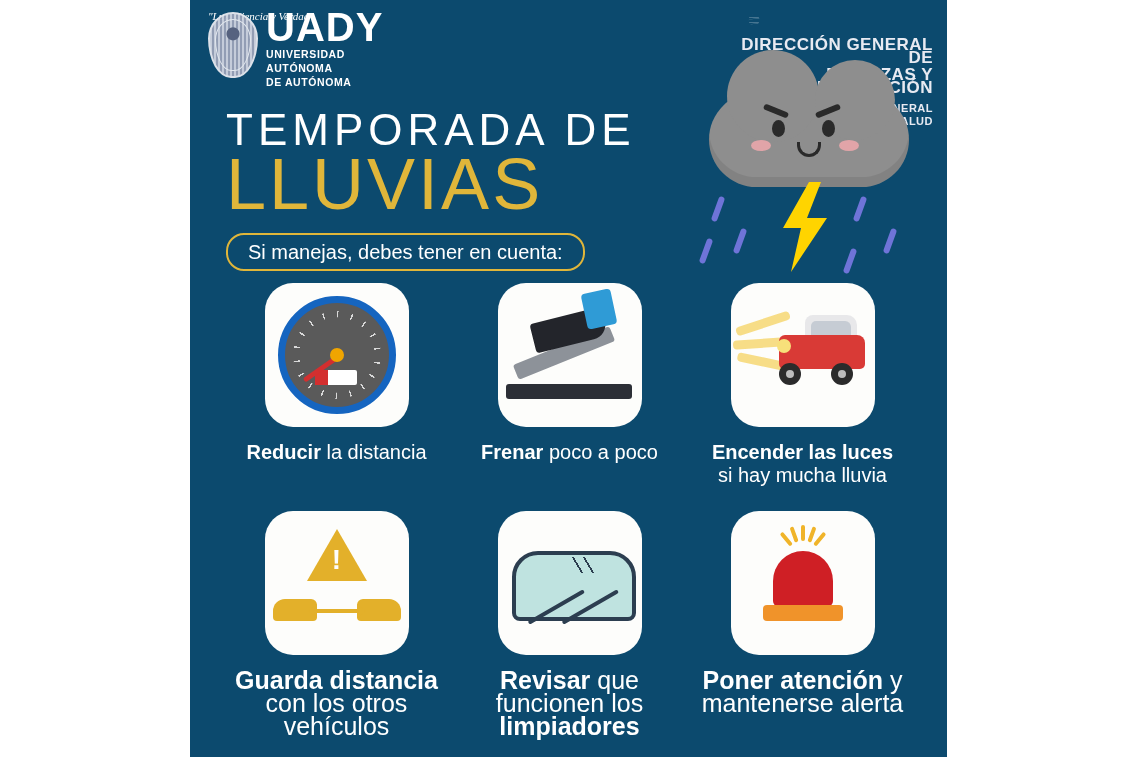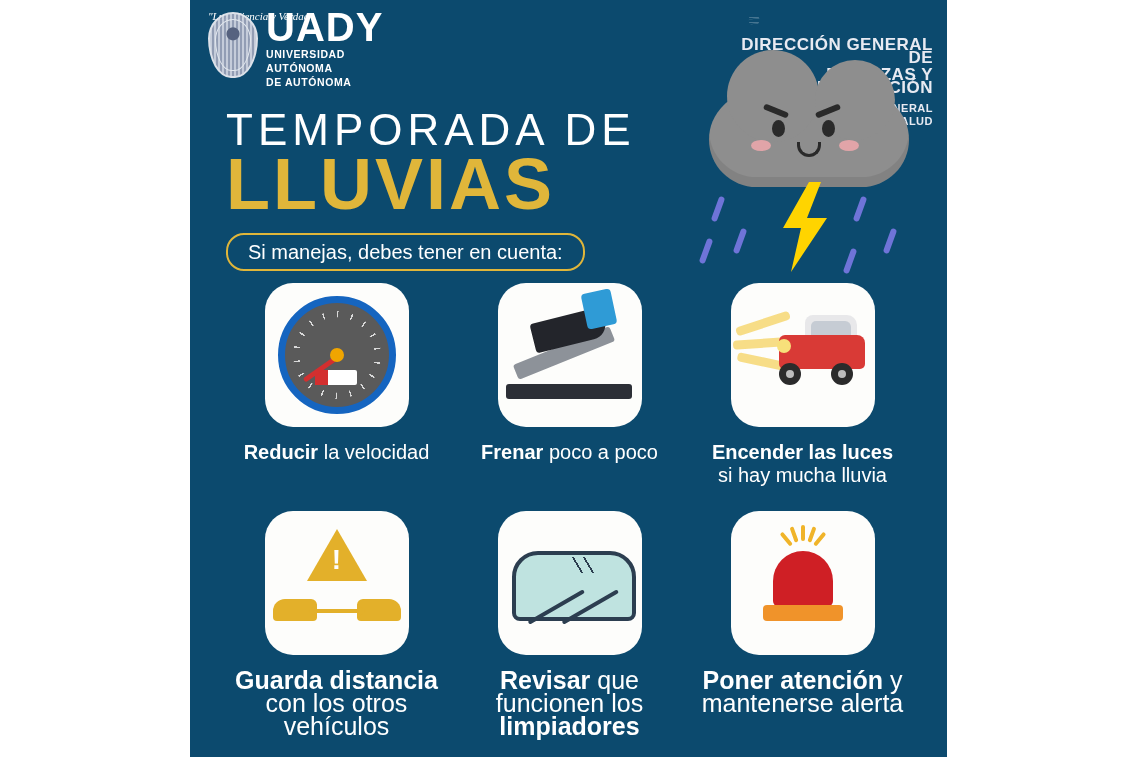--- a/index.html
+++ b/index.html
@@ -130,21 +130,21 @@
     font-size: 44px;
     letter-spacing: 5px;
     color: #ffffff;
     font-weight: normal;
   }
   .title-2 {
     position: absolute;
     left: 36px;
     top: 148px;
     font-size: 72px;
-    font-weight: bold;
+    font-weight: normal;
     letter-spacing: 3px;
     color: #e0b63a;
     line-height: 72px;
   }
   .subtitle-pill {
     position: absolute;
     left: 36px;
     top: 233px;
     height: 34px;
     padding: 0 20px;
@@ -582,21 +582,21 @@
       <div class="cell">
         <div class="tile">
           <div class="speedo">
             <div class="ticks"></div>
             <div class="needle"></div>
             <div class="hub"></div>
             <div class="plate"></div>
           </div>
         </div>
         <div class="caption">
-          <b>Reducir</b><span> la velocidad</span>
+          <b>Reducir</b><span> la distancia</span>
         </div>
       </div>
 
       <div class="cell">
         <div class="tile">
           <div class="pedal">
             <div class="ramp"></div>
             <div class="shoe"></div>
             <div class="leg"></div>
             <div class="floor"></div>

